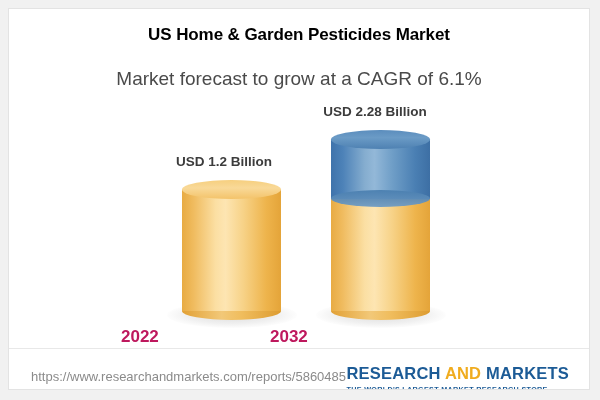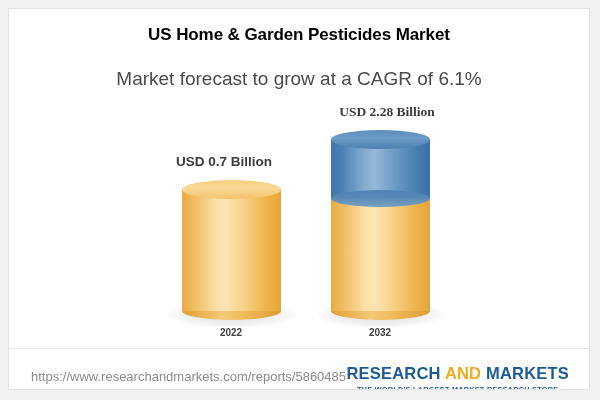--- a/index.html
+++ b/index.html
@@ -60,24 +60,24 @@
     text-align: center;
     font-size: 13.5px;
     font-weight: bold;
     color: #3c3c3c;
     white-space: nowrap;
   }
 
   .cat-label {
     position: absolute;
     width: 220px;
-    text-align: center;
-    font-size: 10px;
-    font-weight: bold;
-    color: #404040;
+    text-align: left;
+    font-size: 17px;
+    font-weight: bold;
+    color: #be185d;
   }
 
   
   .cyl-shadow {
     position: absolute;
     border-radius: 50%;
     background: radial-gradient(ellipse at center,
                 rgba(120,120,120,0.26) 0%,
                 rgba(140,140,140,0.13) 48%,
                 rgba(160,160,160,0.0) 74%);
@@ -144,21 +144,21 @@
   }
   #source-url {
     position: absolute;
     left: 22px; top: 360px;
     font-size: 13px;
     color: #8b8b8b;
   }
   #logo {
     position: absolute;
     right: 20px; top: 355px;
-    text-align: center;
+    text-align: left;
   }
   #logo-wordmark {
     font-size: 16.5px;
     font-weight: bold;
     letter-spacing: 0.2px;
     color: #1c5b96;
     white-space: nowrap;
   }
   #logo-wordmark .gold { color: #f0ac1f; }
   #logo-tagline {
@@ -175,36 +175,36 @@
 
 <div id="card">
 
   <div id="chart-title">US Home &amp; Garden Pesticides Market</div>
   <div id="chart-subtitle">Market forecast to grow at a CAGR of 6.1%</div>
 
   <div id="plot">
 
     <div class="bar-group">
 
-      <div class="value-label" style="left:105px; top:145px;">USD 0.7 Billion</div>
+      <div class="value-label" style="left:105px; top:145px;">USD 1.2 Billion</div>
 
       <div class="cyl-shadow" style="left:158px; top:293px; width:130px; height:26px;"></div>
 
       <div class="cyl-bottom yellow" style="left:173px; top:293px; width:99px; height:18px;"></div>
 
       <div class="cyl-body yellow" style="left:173px; top:180px; width:99px; height:122px;"></div>
 
       <div class="cyl-top yellow" style="left:173px; top:171px; width:99px; height:19px;"></div>
 
       <div class="cat-label" style="left:112px; top:318px;">2022</div>
     </div>
 
     <div class="bar-group">
 
-      <div class="value-label" style="left:268px; top:95px;font-family:Liberation Serif, serif;">USD 2.28 Billion</div>
+      <div class="value-label" style="left:256px; top:95px;">USD 2.28 Billion</div>
 
       <div class="cyl-shadow" style="left:307px; top:293px; width:130px; height:26px;"></div>
 
       <div class="cyl-bottom yellow" style="left:322px; top:293px; width:99px; height:18px;"></div>
 
       <div class="cyl-body yellow" style="left:322px; top:188px; width:99px; height:114px;"></div>
 
       <div class="cyl-body blue" style="left:322px; top:130px; width:99px; height:60px;"></div>
 
       <div class="cyl-seam" style="left:322px; top:181px; width:99px; height:17px;"></div>

